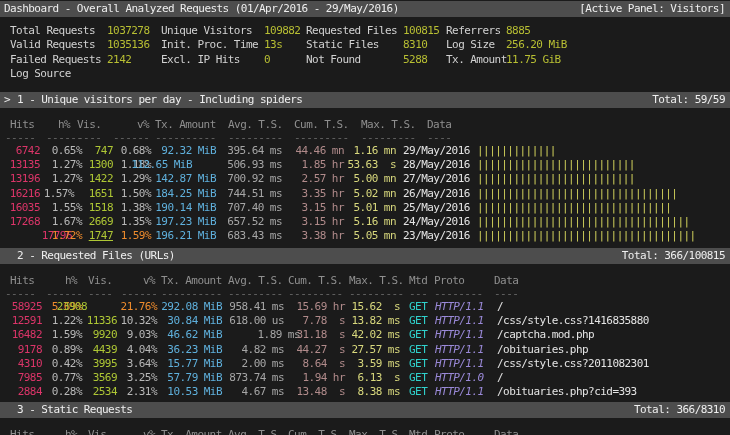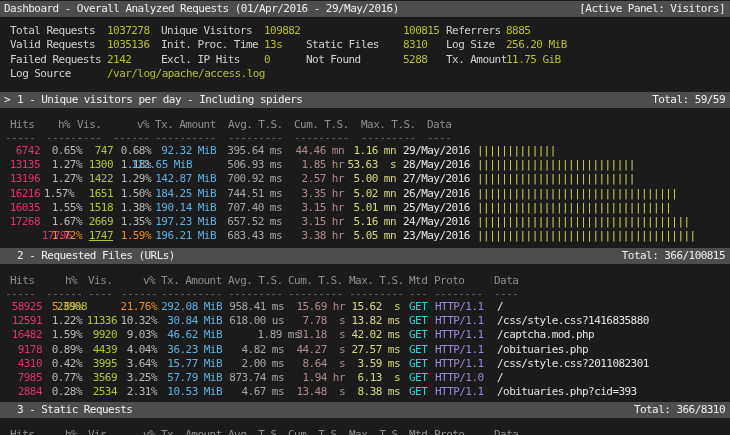--- a/index.html
+++ b/index.html
@@ -25,36 +25,37 @@
   .c-pct{color:#b8b8b8;}
   .c-pct.hot{color:#ef8c2d;}
   .c-vis{color:#aec735;}
   .c-tx{color:#5fb0dc;}
   .c-avg{color:#a6a6a6;}
   .c-cum{color:#b18b8b;}
   .c-maxts{color:#d8d87d;}
   .c-white{color:#e4e4e4;}
   .c-bar{color:#d2d25c;}
   .c-mtd{color:#30d2cd;}
-  .c-proto{color:#9a89d8;}
+  .c-proto{color:#9a89d8;font-style:italic;}
 </style>
 </head>
 <body>
 
 <div class="screen">
   <div class="hbar" style="top:1px">
     <span class="lt">Dashboard - Overall Analyzed Requests (01/Apr/2016 - 29/May/2016)</span>
     <span class="rt">[Active Panel: Visitors]</span>
   </div>
   <div id="summary">
       <div class="line" style="top: 24px;">
         <span class="cell c-label" style="left: 10px;">Total Requests</span>
         <span class="cell c-value" style="left: 107px;">1037278</span>
         <span class="cell c-label" style="left: 161px;">Unique Visitors</span>
         <span class="cell c-value" style="left: 264px;">109882</span>
+        <span class="cell c-label" style="left: 306px;">Requested Files</span>
         <span class="cell c-value" style="left: 403px;">100815</span>
         <span class="cell c-label" style="left: 446px;">Referrers</span>
         <span class="cell c-value" style="left: 506px;">8885</span>
       </div>
       <div class="line" style="top: 38.3px;">
         <span class="cell c-label" style="left: 10px;">Valid Requests</span>
         <span class="cell c-value" style="left: 107px;">1035136</span>
         <span class="cell c-label" style="left: 161px;">Init. Proc. Time</span>
         <span class="cell c-value" style="left: 264px;">13s</span>
         <span class="cell c-label" style="left: 306px;">Static Files</span>
@@ -67,21 +68,20 @@
         <span class="cell c-value" style="left: 107px;">2142</span>
         <span class="cell c-label" style="left: 161px;">Excl. IP Hits</span>
         <span class="cell c-value" style="left: 264px;">0</span>
         <span class="cell c-label" style="left: 306px;">Not Found</span>
         <span class="cell c-value" style="left: 403px;">5288</span>
         <span class="cell c-label" style="left: 446px;">Tx. Amount</span>
         <span class="cell c-value" style="left: 506px;">11.75 GiB</span>
       </div>
       <div class="line" style="top: 66.9px;">
         <span class="cell c-label" style="left: 10px;">Log Source</span>
-        <span class="cell c-value" style="left: 107px;">/var/log/apache/access.log</span>
       </div>
     </div>
   <div id="panels">
       <div class="hbar" style="top: 92px;">
         <span class="mk">&gt;</span>
         <span class="ttl">1 - Unique visitors per day - Including spiders</span>
         <span class="rt">Total: 59/59</span>
       </div>
       <div class="line" style="top: 118px;">
         <span class="cell c-head" style="left: 10px;">Hits</span>

